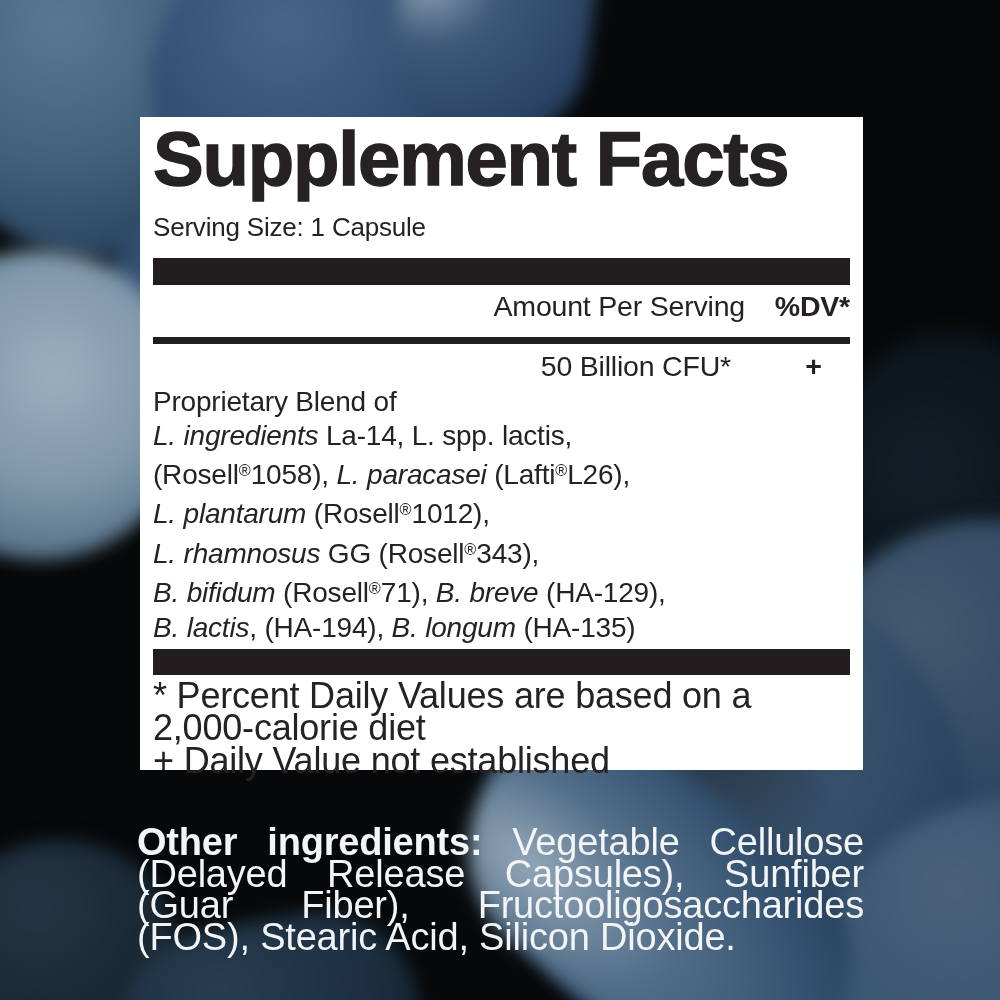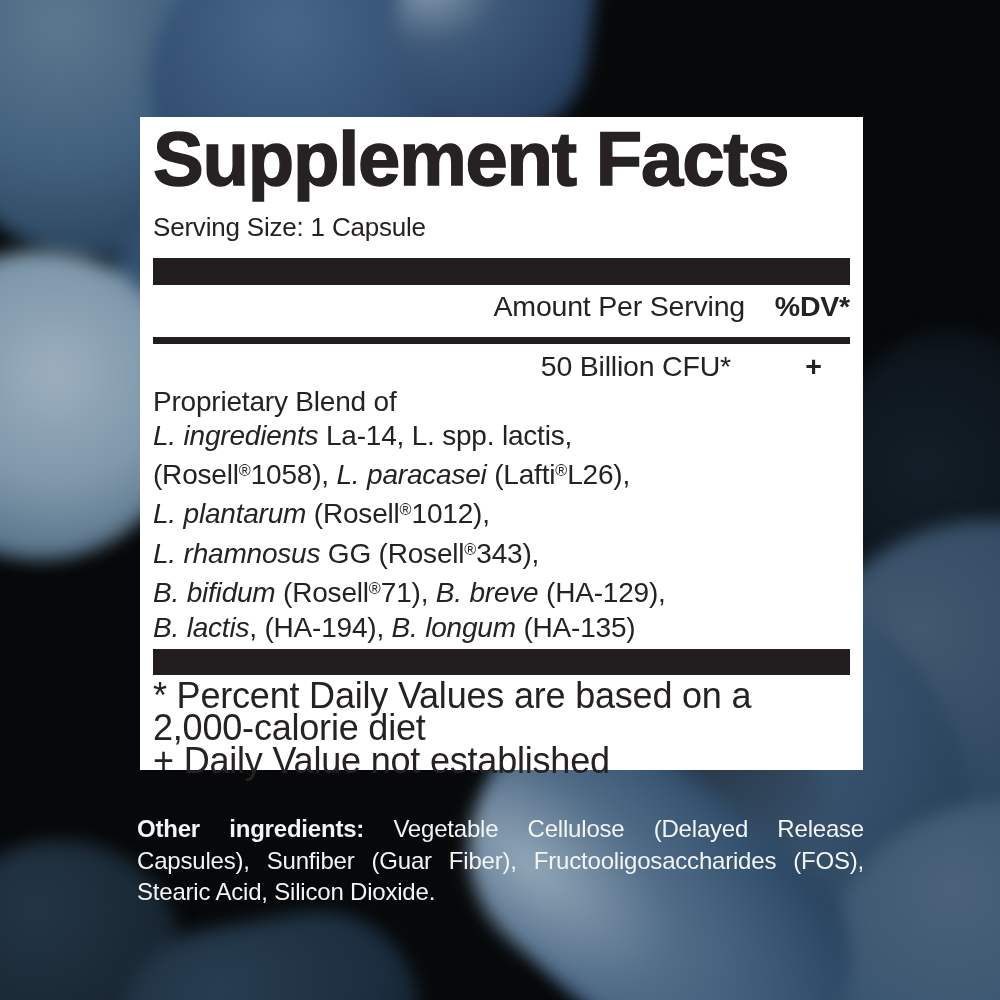--- a/index.html
+++ b/index.html
@@ -59,21 +59,21 @@
   .plus-col{width:95px;text-align:center;padding-left:22px;box-sizing:border-box;}
   .blend{margin-top:3px;font-size:28px;line-height:34px;letter-spacing:-0.2px;}
   .blend-line{white-space:nowrap;}
   .seg-r{font-style:normal;}
   .seg-i{font-style:italic;}
   .seg-sup{font-size:58%;vertical-align:0.52em;letter-spacing:0;}
   .footnotes{margin-top:5px;font-size:36px;line-height:32.5px;letter-spacing:-0.2px;}
   
   .other{
     position:absolute;left:137px;top:789px;width:727px;
-    color:#f2f4f5;font-size:24px;line-height:31.5px;letter-spacing:-0.2px;
+    color:#f2f4f5;font-size:38px;line-height:31.5px;letter-spacing:-0.2px;
     text-align:justify;
   }
   .other b{font-weight:bold;}
 </style>
 </head>
 <body>
 
 <div class="stage">
 
   <div class="bg">

